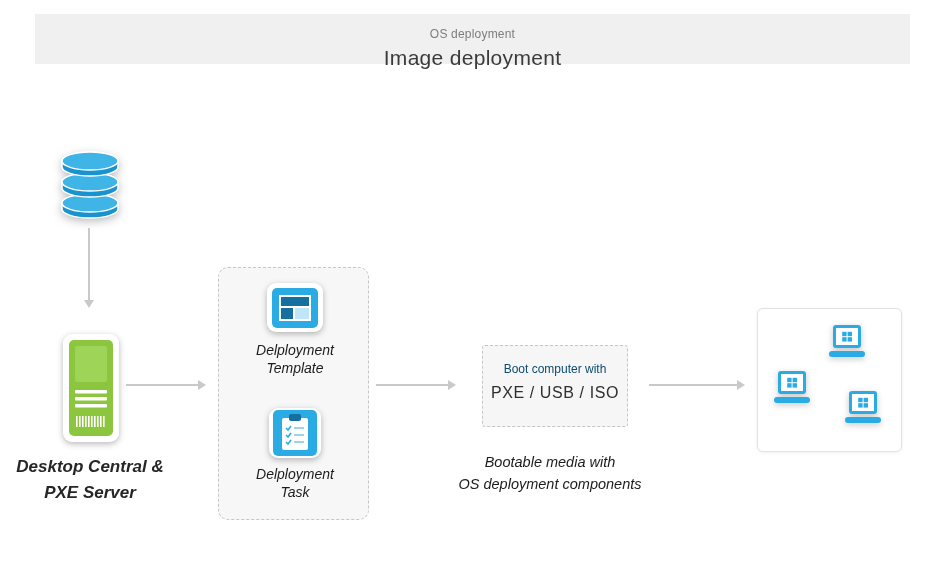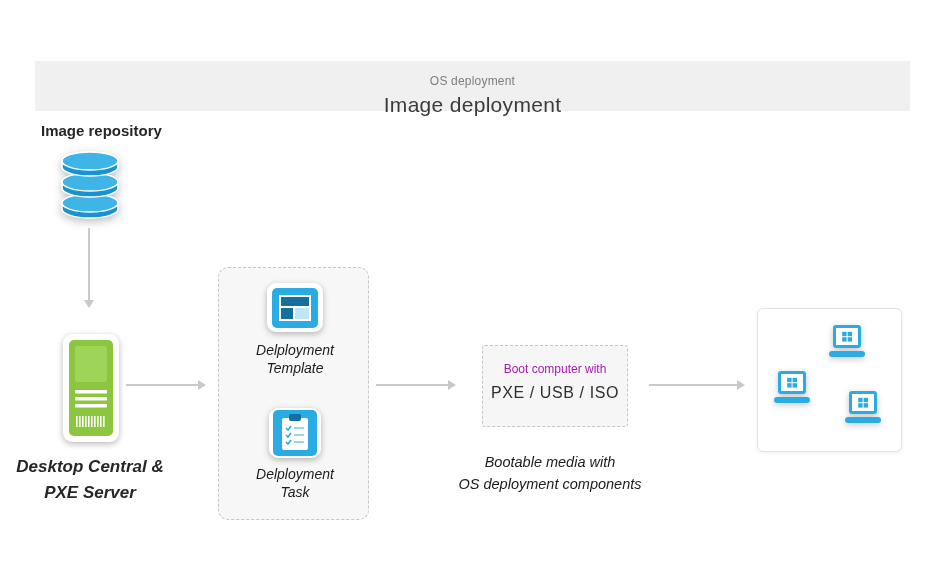--- a/index.html
+++ b/index.html
@@ -1,21 +1,21 @@
 <!DOCTYPE html>
 <html><head>
 <meta charset="utf-8">
 <style>
   * { margin:0; padding:0; box-sizing:border-box; }
   html,body { background:#ffffff; }
   body { font-family:"Liberation Sans", sans-serif; color:#1c1c1c; }
   .canvas { position:relative; width:929px; height:588px; background:#ffffff; overflow:hidden; }
 
   
-  .banner { position:absolute; left:35px; top:14px; width:875px; height:50px; background:#f0f0f0; text-align:center;margin-top:47px; }
+  .banner { position:absolute; left:35px; top:14px; width:875px; height:50px; background:#f0f0f0; text-align:center; }
   .eyebrow { padding-top:13px; font-size:12px; color:#7d7d7d; letter-spacing:0.2px; }
   .title   { margin-top:5px; font-size:21px; font-weight:normal; color:#3b3b3b; letter-spacing:0.3px; }
 
   
   .caption { position:absolute; font-size:14.5px; color:#1c1c1c; line-height:1.5; text-align:center; }
   .caption .line { display:block;font-style:italic; }
   .repo-label { left:41px; top:120px; font-size:15px; font-weight:bold; text-align:left; color:#262626; }
   .server-label { left:5px; top:454px; width:170px; font-size:17px; font-weight:bold; color:#262626; }
   .template-label { left:237px; top:342px; width:116px; font-size:14px; line-height:1.28; }
   .task-label { left:237px; top:466px; width:116px; font-size:14px; line-height:1.28; }
@@ -27,21 +27,21 @@
   .arrow-h::after { content:""; position:absolute; right:-8px; top:-4px;
     border-left:8px solid #c9c9c9; border-top:5px solid transparent; border-bottom:5px solid transparent; }
   .arrow-v { position:absolute; width:2px; background:#c9c9c9; }
   .arrow-v::after { content:""; position:absolute; bottom:-8px; left:-4px;
     border-top:8px solid #c9c9c9; border-left:5px solid transparent; border-right:5px solid transparent; }
 
   
   .dashed-box { position:absolute; border:1px dashed #c6c6c6; background:#f7f7f7; }
   .workflow-box { left:218px; top:267px; width:151px; height:253px; border-radius:10px; }
   .boot-box { left:482px; top:345px; width:146px; height:82px; border-radius:3px; background:#f6f6f6; text-align:center; }
-  .boot-line1 { margin-top:16px; font-size:12px; color:#a21caf; }
+  .boot-line1 { margin-top:16px; font-size:12px; color:#0c4a6e; }
   .boot-line2 { margin-top:8px; font-size:16px; font-weight:normal; color:#2f2f2f; letter-spacing:0.6px; }
   .computers-box { position:absolute; left:757px; top:308px; width:145px; height:144px;
     background:#ffffff; border:1px solid #e2e2e2; border-radius:6px; box-shadow:0 1px 4px rgba(0,0,0,0.06); }
 
   
   .icon-card { position:absolute; background:#ffffff; border-radius:9px;
     box-shadow:0 2px 6px rgba(0,0,0,0.28); display:flex; align-items:center; justify-content:center; }
   .server-card { left:63px; top:334px; width:56px; height:108px; }
   .template-card { left:267px; top:283px; width:56px; height:49px; }
   .task-card { left:269px; top:408px; width:52px; height:50px; }
@@ -56,21 +56,20 @@
 </head>
 <body>
 
 <div class="canvas">
 
   <header class="banner">
     <div class="eyebrow">OS deployment</div>
     <h1 class="title">Image deployment</h1>
   </header>
 
-  <div class="caption repo-label">Image repository</div>
 
   <svg class="db-svg" width="62" height="70" viewBox="0 0 62 70" aria-hidden="true">
     <g stroke="#ffffff" stroke-width="1.5">
       <path d="M3 53 a28 9 0 0 1 56 0 v6 a28 9 0 0 1 -56 0 z" fill="#1993cf"></path>
       <ellipse cx="31" cy="53" rx="28" ry="9" fill="#3fb4e6"></ellipse>
       <path d="M3 32 a28 9 0 0 1 56 0 v6 a28 9 0 0 1 -56 0 z" fill="#1993cf"></path>
       <ellipse cx="31" cy="32" rx="28" ry="9" fill="#3fb4e6"></ellipse>
       <path d="M3 11 a28 9 0 0 1 56 0 v6 a28 9 0 0 1 -56 0 z" fill="#1993cf"></path>
       <ellipse cx="31" cy="11" rx="28" ry="9" fill="#3fb4e6"></ellipse>
     </g>

